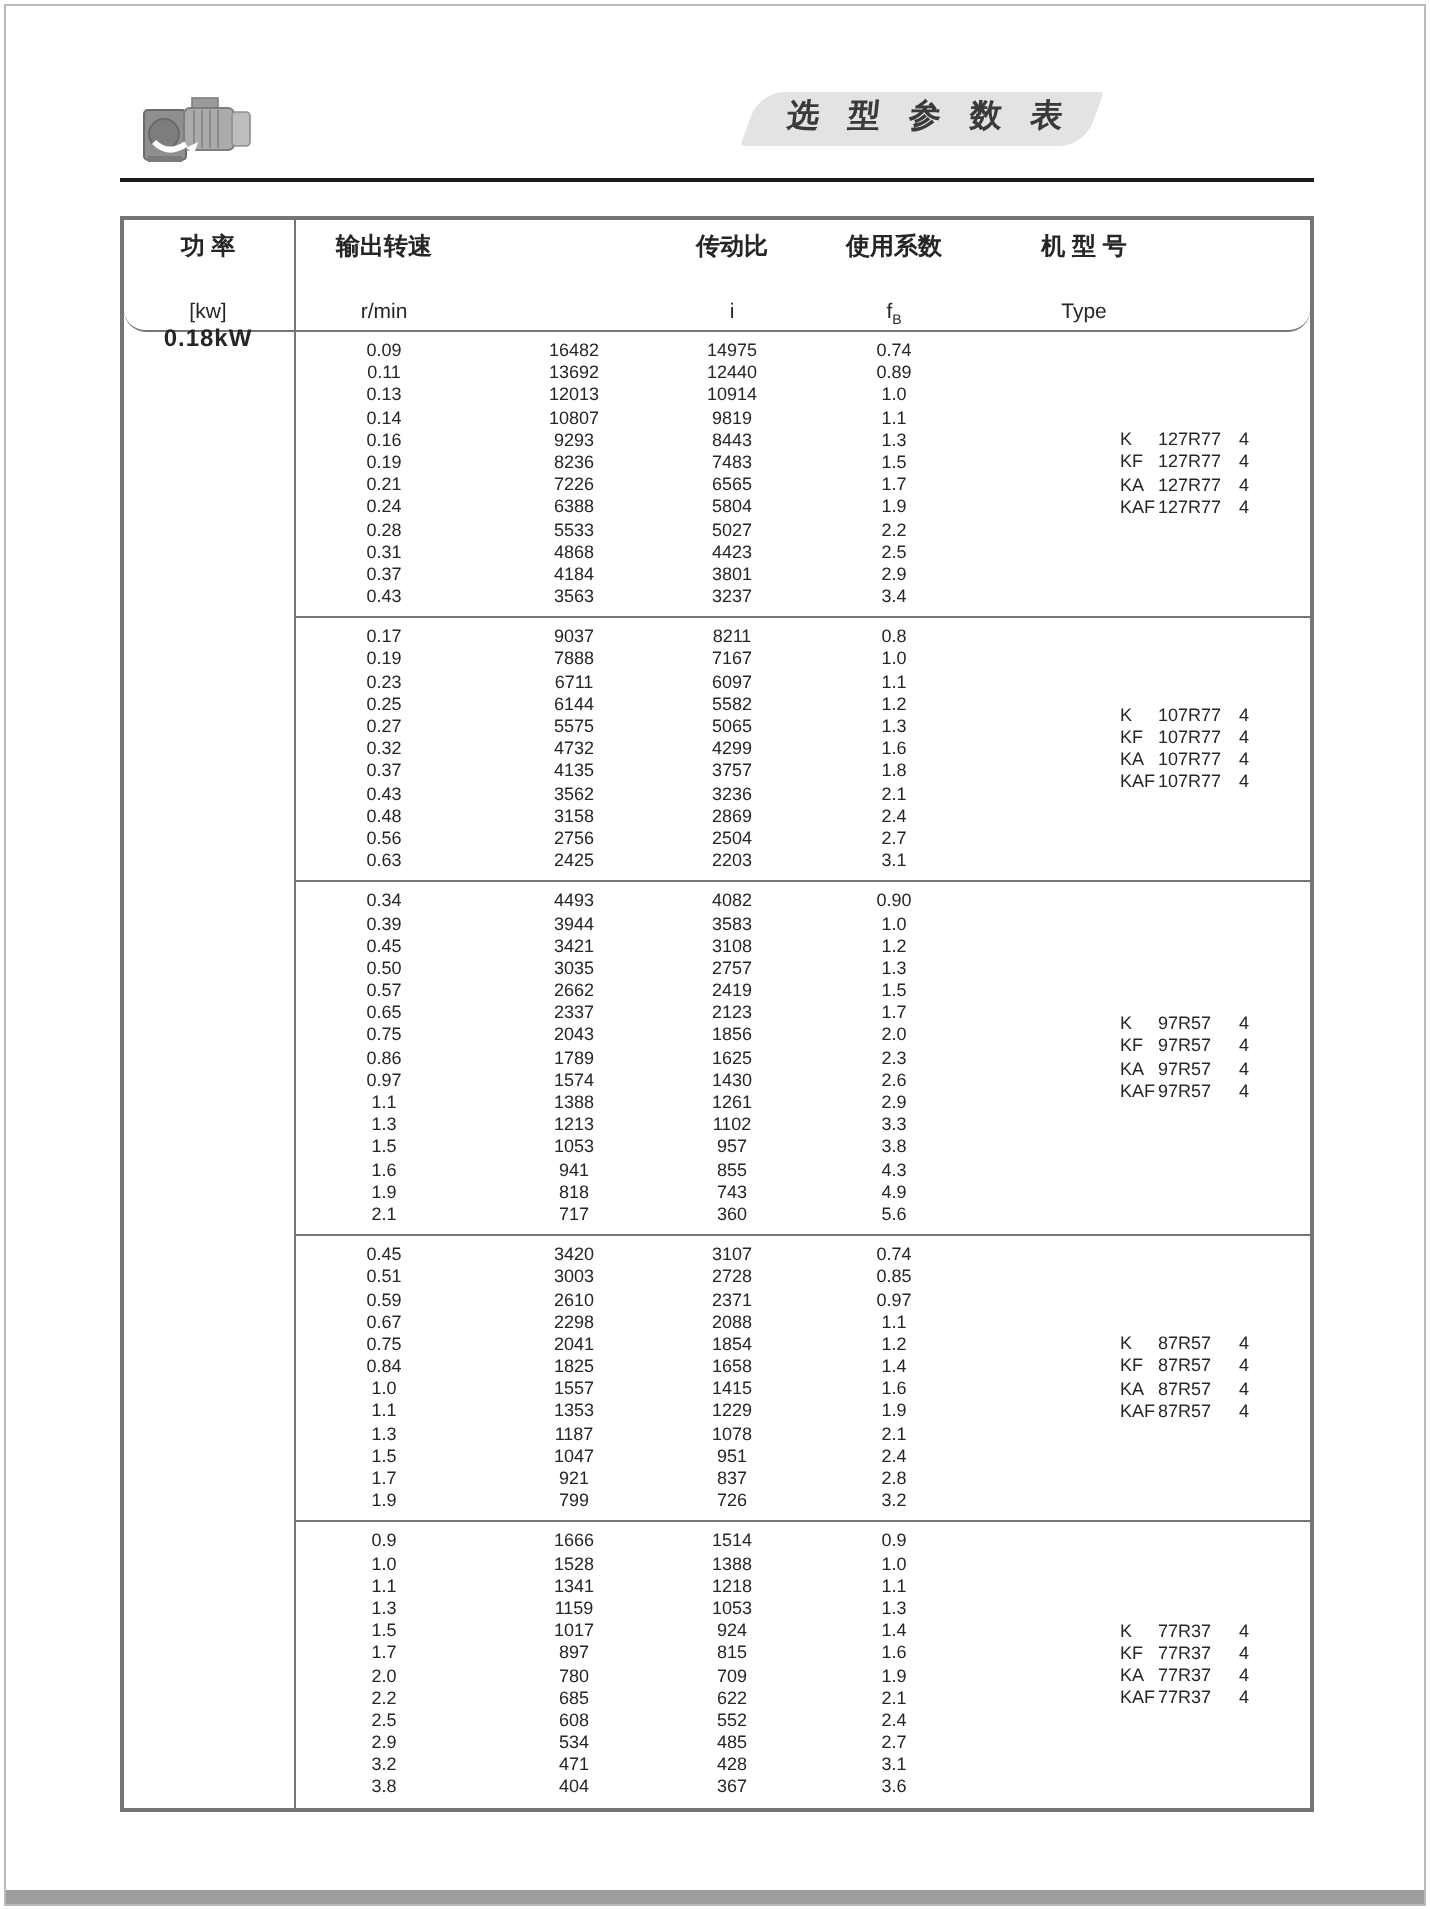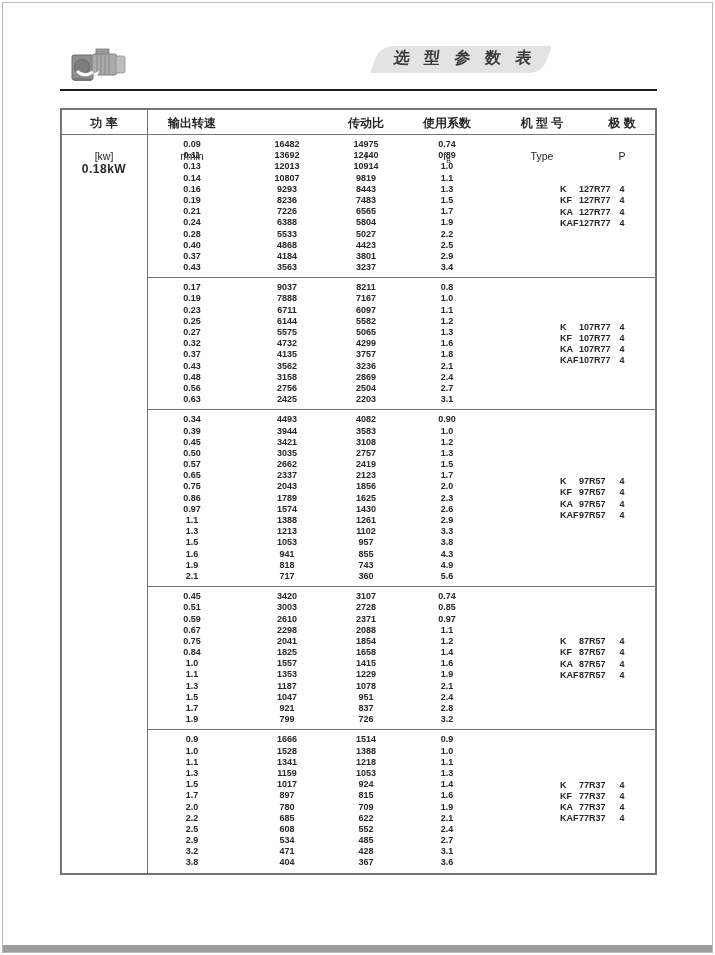--- a/index.html
+++ b/index.html
@@ -17,38 +17,38 @@
   .gearmotor{position:absolute;left:70px;top:44px;width:62px;height:42px;}
   .banner{position:absolute;left:375px;top:46px;width:172px;height:27px;background:var(--banner-bg);
           transform:skewX(-20deg);border-radius:12px 2px 12px 2px;}
   .banner-text{position:absolute;left:385px;top:48px;width:160px;text-align:center;
           font-size:16px;font-weight:bold;letter-spacing:5px;color:#3a3a3a;transform:skewX(-6deg);}
   .header-rule{position:absolute;left:60px;top:89px;width:597px;height:2px;background:var(--rule);}
 
   
   .ptable{position:absolute;left:60px;top:108px;width:597px;border:2px solid var(--table-border);}
   .vdivider{position:absolute;left:85px;top:0;bottom:0;width:1px;background:var(--table-border);}
-  .thead{position:relative;height:25px;border-bottom:1px solid var(--table-border);}
+  .thead{position:relative;height:56px;border-bottom:1px solid var(--table-border);border-radius:11px;}
   .hcell{position:absolute;top:6px;text-align:center;line-height:15px;}
   .hcell .zh{font-size:12px;font-weight:bold;display:block;}
   .hcell .un{font-size:10.5px;display:block;margin-top:18px;}
   .hcell sub{font-size:7px;}
   .h-power{left:0;width:84px;}
   .h-speed{left:80px;width:100px;}
   .h-torque{left:175px;width:100px;}
   .h-ratio{left:254px;width:100px;}
   .h-factor{left:335px;width:100px;}
   .h-model{left:430px;width:100px;}
   .h-poles{left:510px;width:100px;}
 
   .power-label{position:absolute;left:0;top:52px;width:84px;text-align:center;
           font-size:12px;font-weight:bold;letter-spacing:.5px;}
 
   .tbody{margin-left:86px;}
-  .block{position:relative;padding:4px 0;font-weight:bold;}
+  .block{position:relative;padding:4px 0;}
   .block + .block{border-top:1px solid var(--table-border);}
   .brow{position:relative;height:11.2px;}
   .cell{position:absolute;top:0;width:88px;text-align:center;font-size:9px;line-height:11.2px;}
   .c-rpm{left:0;}
   .c-nm{left:95px;}
   .c-i{left:174px;}
   .c-fb{left:255px;}
 
   .type-group{position:absolute;left:364px;top:50%;transform:translateY(-50%);width:140px;}
   .type-line{position:relative;height:11.2px;font-size:9px;line-height:11.2px;white-space:nowrap;padding-left:48px;}
@@ -97,24 +97,20 @@
         <span class="un">i</span>
       </div>
       <div class="hcell h-factor">
         <span class="zh">使用系数</span>
         <span class="un"><span>f</span><sub>B</sub></span>
       </div>
       <div class="hcell h-model">
         <span class="zh">机 型 号</span>
         <span class="un">Type</span>
       </div>
-      <div class="hcell h-poles">
-        <span class="zh">极  数</span>
-        <span class="un">P</span>
-      </div>
     </div>
 
     <div class="power-label">0.18kW</div>
 
     <div class="tbody">
         <div class="block">
           <div class="brow">
             <span class="cell c-rpm">0.09</span>
             <span class="cell c-nm">16482</span>
             <span class="cell c-i">14975</span>
@@ -162,21 +158,21 @@
             <span class="cell c-i">5804</span>
             <span class="cell c-fb">1.9</span>
           </div>
           <div class="brow">
             <span class="cell c-rpm">0.28</span>
             <span class="cell c-nm">5533</span>
             <span class="cell c-i">5027</span>
             <span class="cell c-fb">2.2</span>
           </div>
           <div class="brow">
-            <span class="cell c-rpm">0.40</span>
+            <span class="cell c-rpm">0.31</span>
             <span class="cell c-nm">4868</span>
             <span class="cell c-i">4423</span>
             <span class="cell c-fb">2.5</span>
           </div>
           <div class="brow">
             <span class="cell c-rpm">0.37</span>
             <span class="cell c-nm">4184</span>
             <span class="cell c-i">3801</span>
             <span class="cell c-fb">2.9</span>
           </div>

